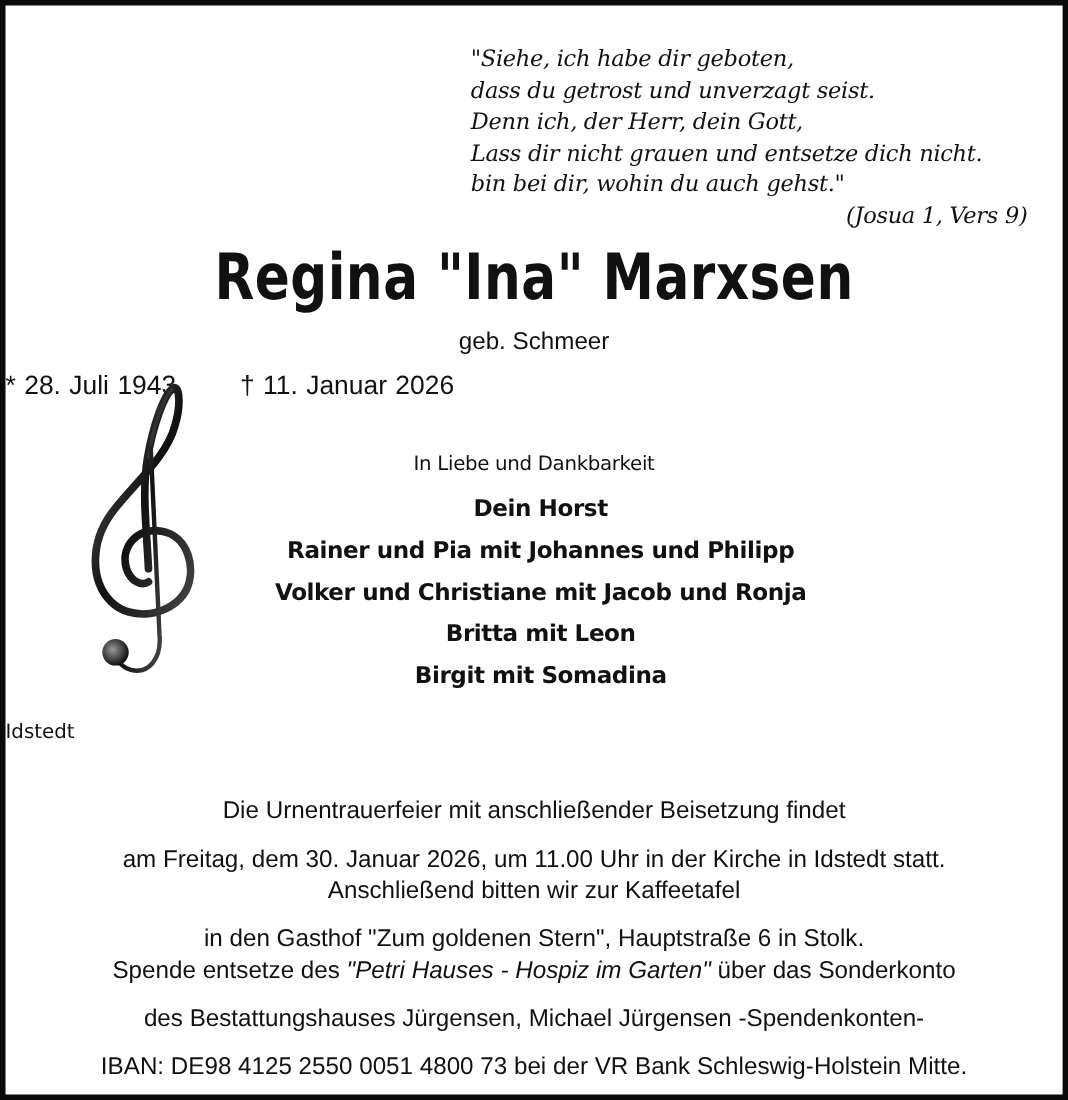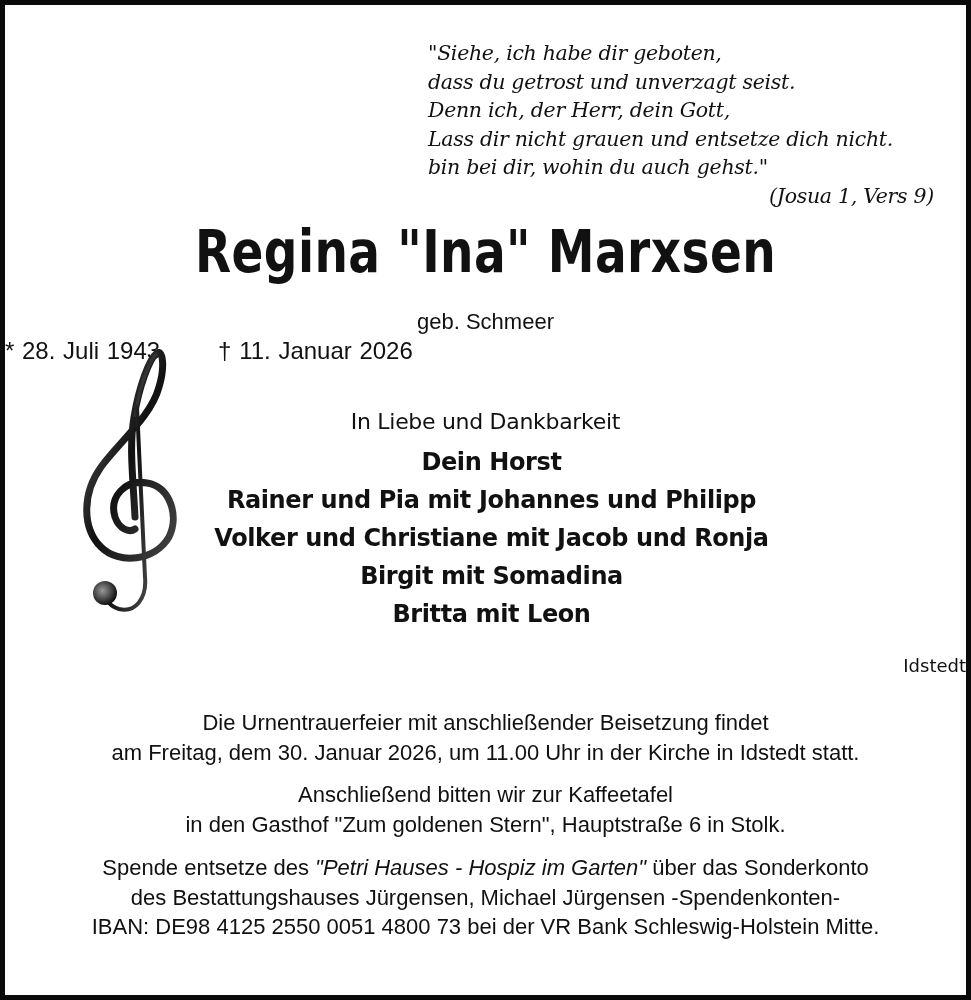--- a/index.html
+++ b/index.html
@@ -25,53 +25,53 @@
       font-family: "DejaVu Sans Condensed", "DejaVu Sans", sans-serif;
       font-weight: bold; font-size: 58px; line-height: 70px;
       letter-spacing: 0.5px;
       transform: scaleX(0.9); transform-origin: center;
     }
     .cond {
       font-family: "Liberation Sans Narrow", "Liberation Sans", sans-serif;
     }
     .birthname {
       position: absolute; left: 0; right: 0; top: 290px;
-      text-align: center; font-size: 22px; line-height: 30px; margin-top: 12px;
+      text-align: center; font-size: 22px; line-height: 30px;
     }
     .dates {
       position: absolute; left: 0; right: 0; top: 330px;
       text-align: left; font-size: 24px; line-height: 32px;
       word-spacing: 1px;
     }
     .dates .gap { display: inline-block; width: 58px; }
     .clef {
       position: absolute; left: 74px; top: 342px; width: 102px; height: 270px;
     }
     .family {
       position: absolute; left: 0; right: 0; top: 402px; text-align: center;
     }
     .family .intro {
-      font-family: "DejaVu Sans", sans-serif; font-size: 22px; line-height: 30px;
+      font-family: "DejaVu Sans", sans-serif; font-size: 18px; line-height: 30px;
       letter-spacing: -0.3px;
     }
     .family .member {
       display: block;
       font-family: "DejaVu Sans", sans-serif; font-weight: bold;
-      font-size: 24px; line-height: 38px; letter-spacing: -0.4px; padding-left: 12px;
+      font-size: 21px; line-height: 38px; letter-spacing: -0.4px; padding-left: 12px;
     }
     .family .first { margin-top: 6px; }
     .place {
-      position: absolute; left: 0; right: 0; top: 647px; text-align: right;
+      position: absolute; left: 0; right: 0; top: 647px; text-align: left;
       font-family: "DejaVu Sans", sans-serif; font-size: 18px; line-height: 28px;
     }
     .para {
       position: absolute; left: 0; right: 0; text-align: center;
       font-size: 22px; line-height: 29.5px; color: #111;
     }
-    .para .l { display: block; white-space: nowrap; }
+    .para .l { display: block; white-space: nowrap; margin-top: 14px; }
     .p1 { top: 703px; }
     .p2 { top: 775px; }
     .p3 { top: 848px; }
     .it { font-style: italic; }
   </style>
 </head>
 <body>
 
 <div class="frame">
 
@@ -113,22 +113,22 @@
 
       <circle cx="26" cy="246" r="12" fill="url(#g2)"></circle>
     </svg>
   </div>
 
   <div class="family">
     <div class="intro">In Liebe und Dankbarkeit</div>
     <span class="member first">Dein Horst</span>
     <span class="member">Rainer und Pia mit Johannes und Philipp</span>
     <span class="member">Volker und Christiane mit Jacob und Ronja</span>
+    <span class="member">Britta mit Leon</span>
     <span class="member">Birgit mit Somadina</span>
-    <span class="member">Britta mit Leon</span>
   </div>
 
   <div class="place">Idstedt</div>
 
   <div class="para p1 cond">
     <span class="l">Die Urnentrauerfeier mit anschließender Beisetzung findet</span>
     <span class="l">am Freitag, dem 30. Januar 2026, um 11.00 Uhr in der Kirche in Idstedt statt.</span>
   </div>
 
   <div class="para p2 cond">

